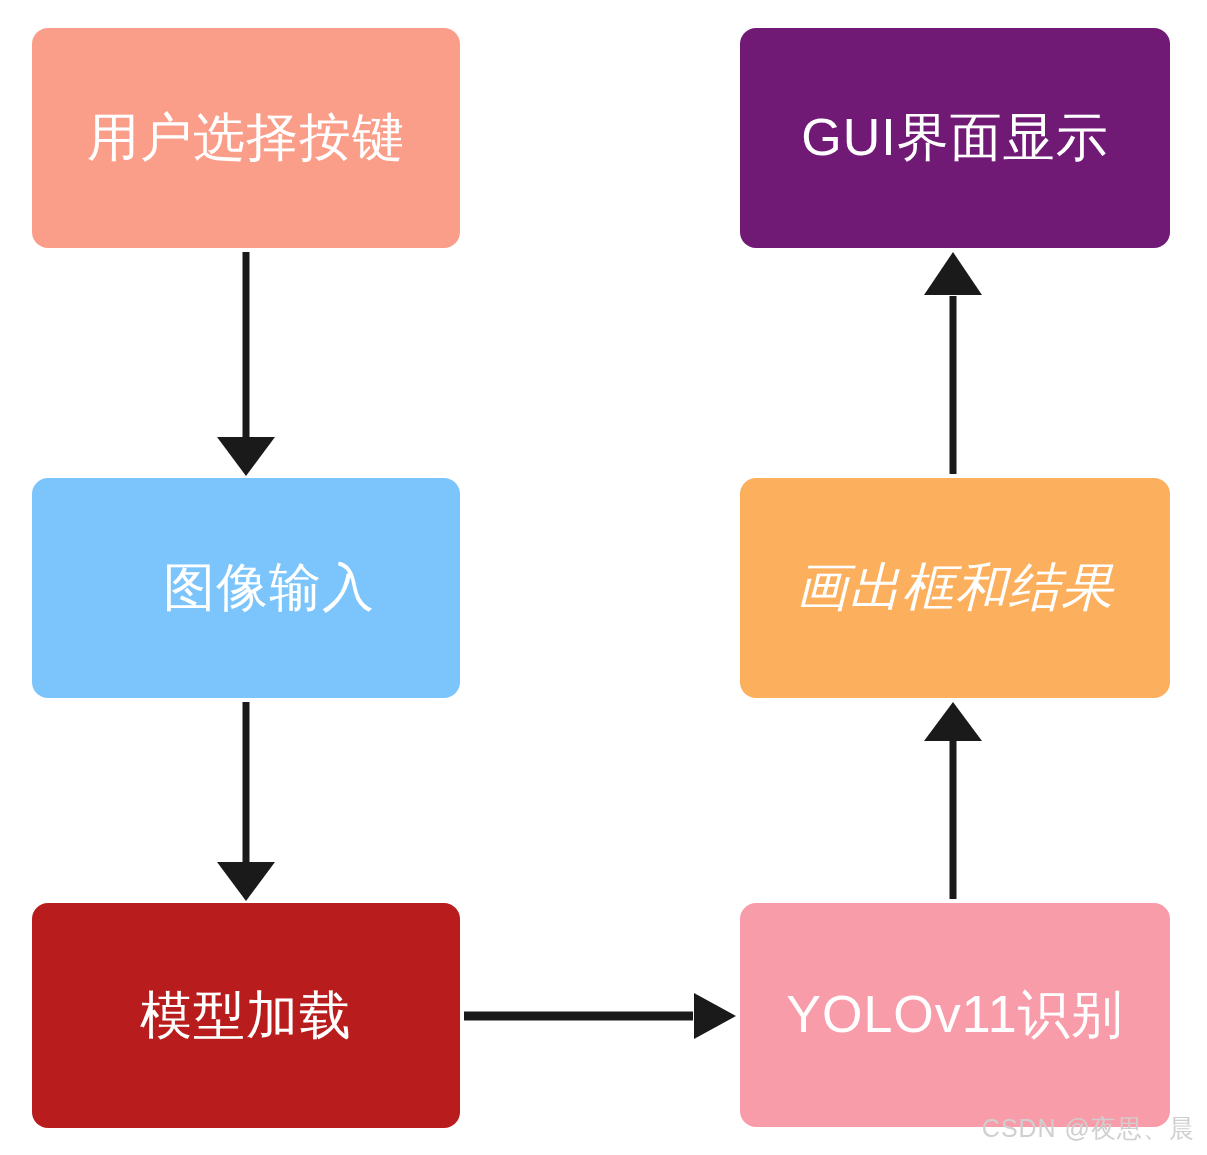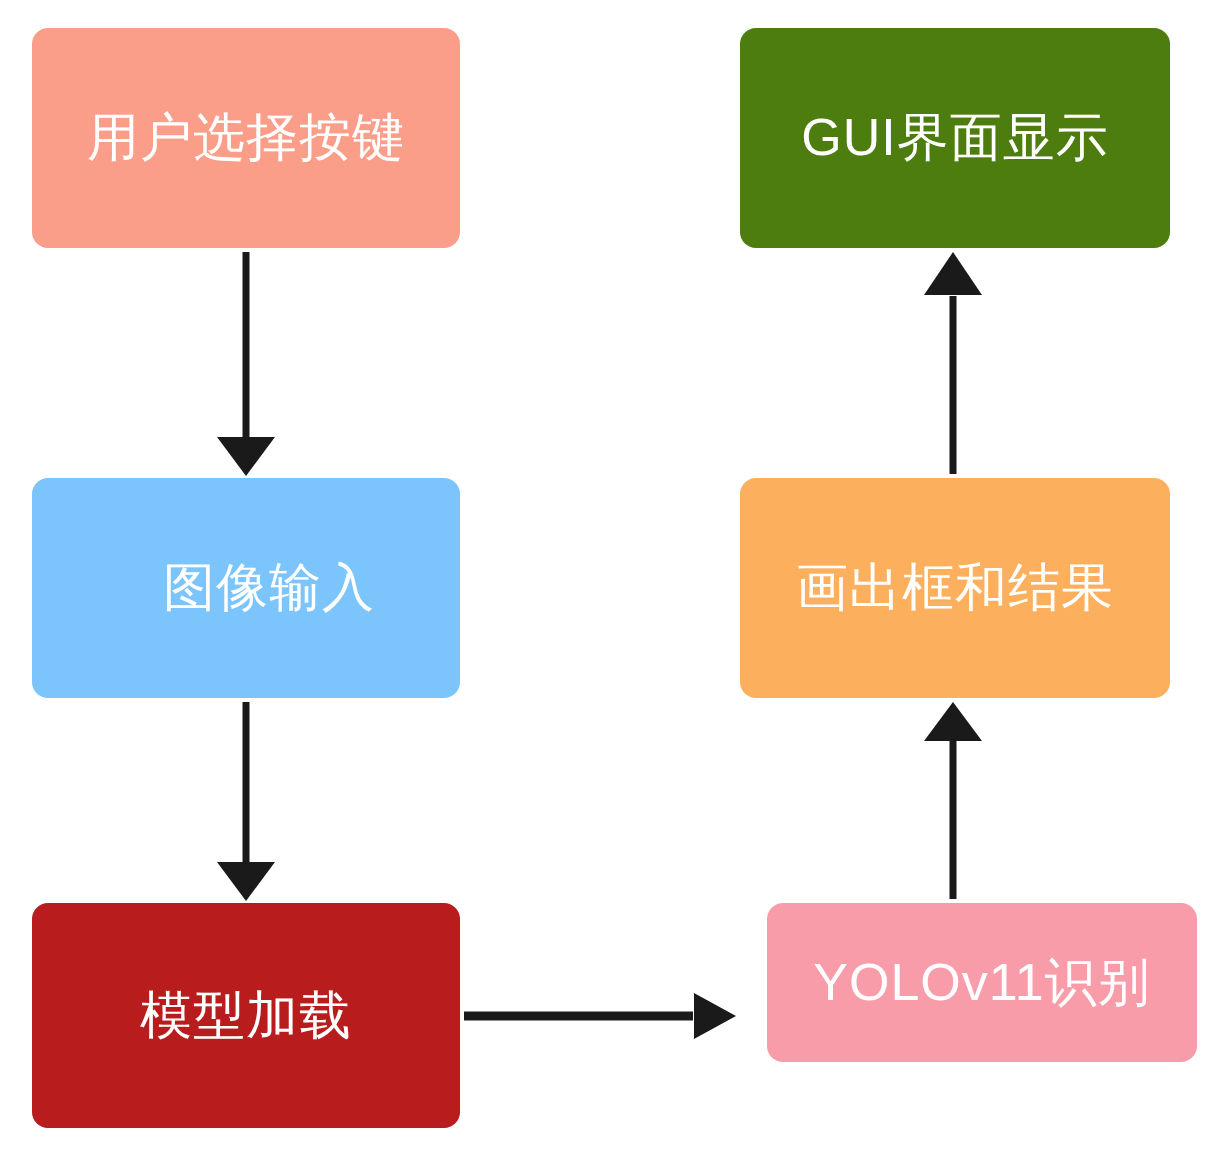--- a/index.html
+++ b/index.html
@@ -39,21 +39,21 @@
   }
 
   
   #node-user-select   { left: 32px;  top: 28px;  width: 428px; height: 220px; }
   #node-image-input   { left: 32px;  top: 478px; width: 428px; height: 220px; padding-left: 46px; }
   #node-model-load    { left: 32px;  top: 903px; width: 428px; height: 225px; }
 
   
   #node-gui-display   { left: 740px; top: 28px;  width: 430px; height: 220px; }
   #node-draw-results  { left: 740px; top: 478px; width: 430px; height: 220px; }
-  #node-yolo-detect   { left: 740px; top: 903px; width: 430px; height: 159px; margin-left: 27px; }
+  #node-yolo-detect   { left: 740px; top: 903px; width: 430px; height: 224px; }
 
   .edge-layer {
     position: absolute;
     inset: 0;
     width: 1207px;
     height: 1155px;
     pointer-events: none;
   }
   .edge-layer line,
   .edge-layer polygon { pointer-events: auto; }
@@ -103,18 +103,19 @@
   </svg>
 
   <div class="node" id="node-user-select" style="background-color: rgb(251, 158, 137); color: rgb(255, 255, 255);">用户选择按键</div>
 
   <div class="node" id="node-image-input" style="background-color: rgb(124, 196, 252); color: rgb(255, 255, 255);">图像输入</div>
 
   <div class="node" id="node-model-load" style="background-color: #b91c1c; color: rgb(255, 255, 255);">模型加载</div>
 
   <div class="node" id="node-yolo-detect" style="background-color: rgb(249, 156, 170); color: rgb(255, 255, 255);">YOLOv11识别</div>
 
-  <div class="node" id="node-draw-results" style="background-color: rgb(252, 175, 92); color: rgb(255, 255, 255);">画出框和结果</div>
+  <div class="node" id="node-draw-results" style="background-color: rgb(252, 175, 92); color: rgb(255, 255, 255); font-style: italic;">画出框和结果</div>
 
-  <div class="node" id="node-gui-display" style="background-color: #4d7c0f; color: rgb(255, 255, 255);">GUI界面显示</div>
+  <div class="node" id="node-gui-display" style="background-color: #701a75; color: rgb(255, 255, 255);">GUI界面显示</div>
 
+  <div id="watermark">CSDN @夜思、晨</div>
 
 </div>
 
 </body></html>

